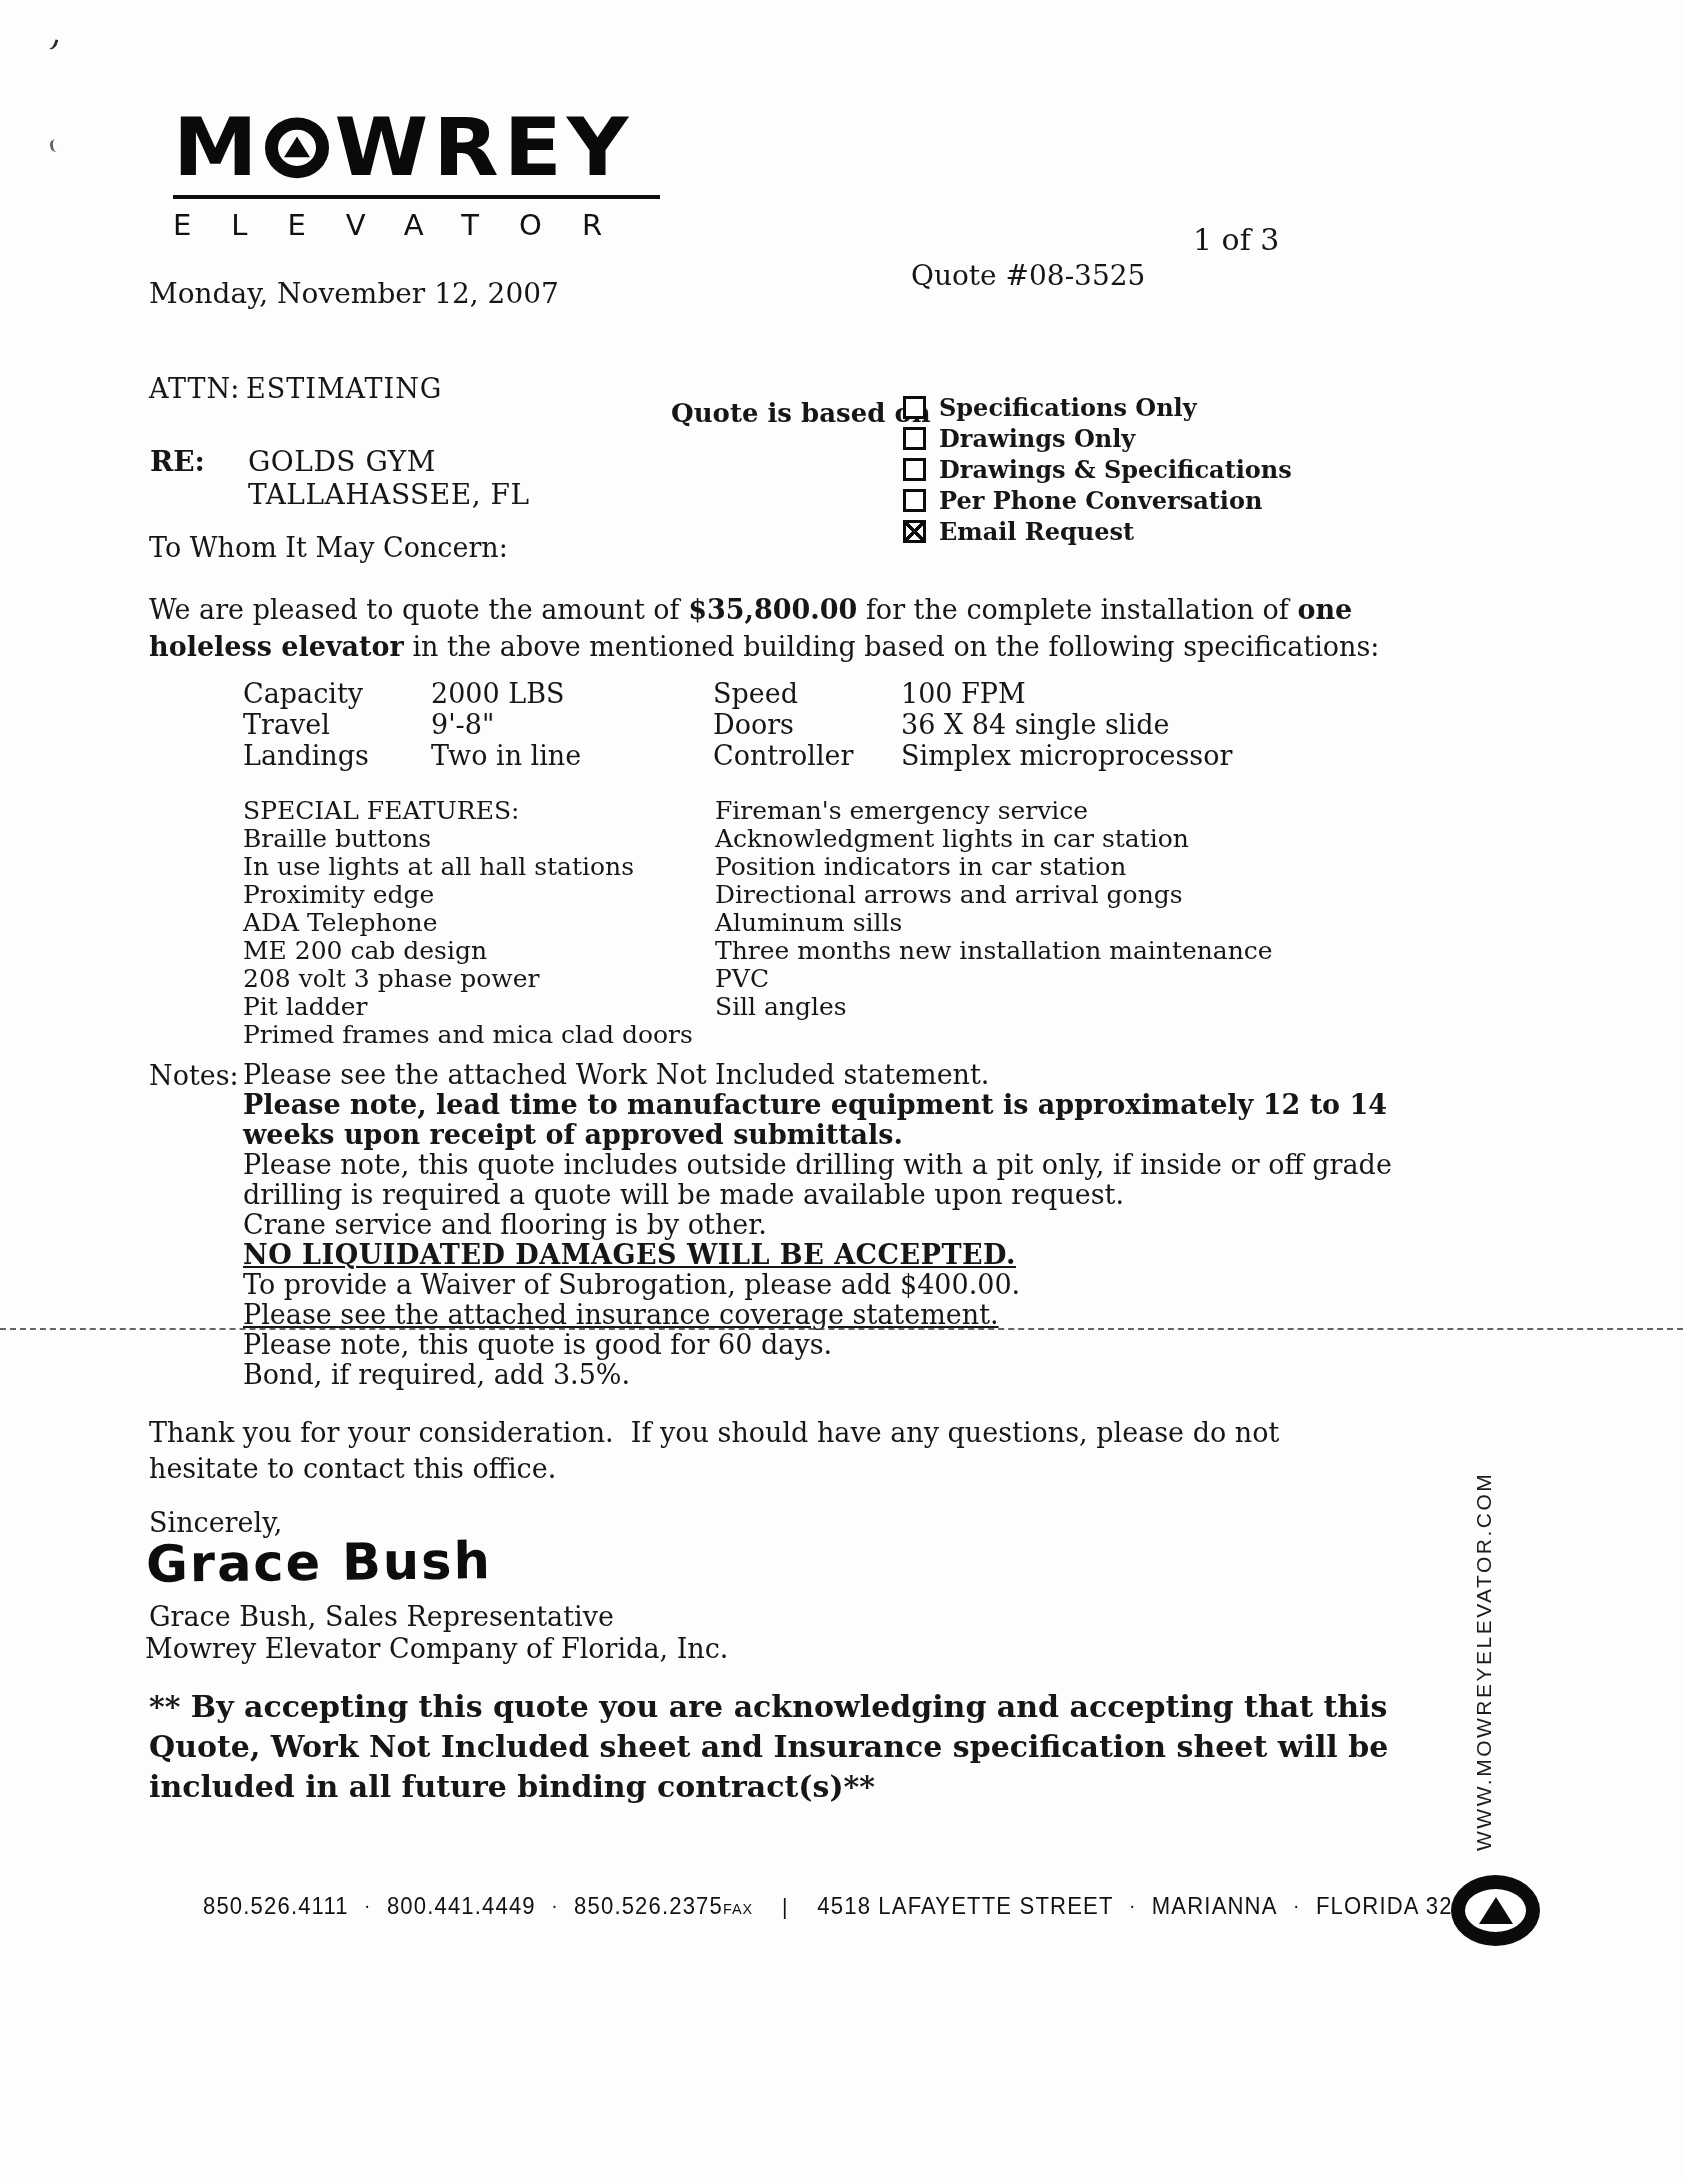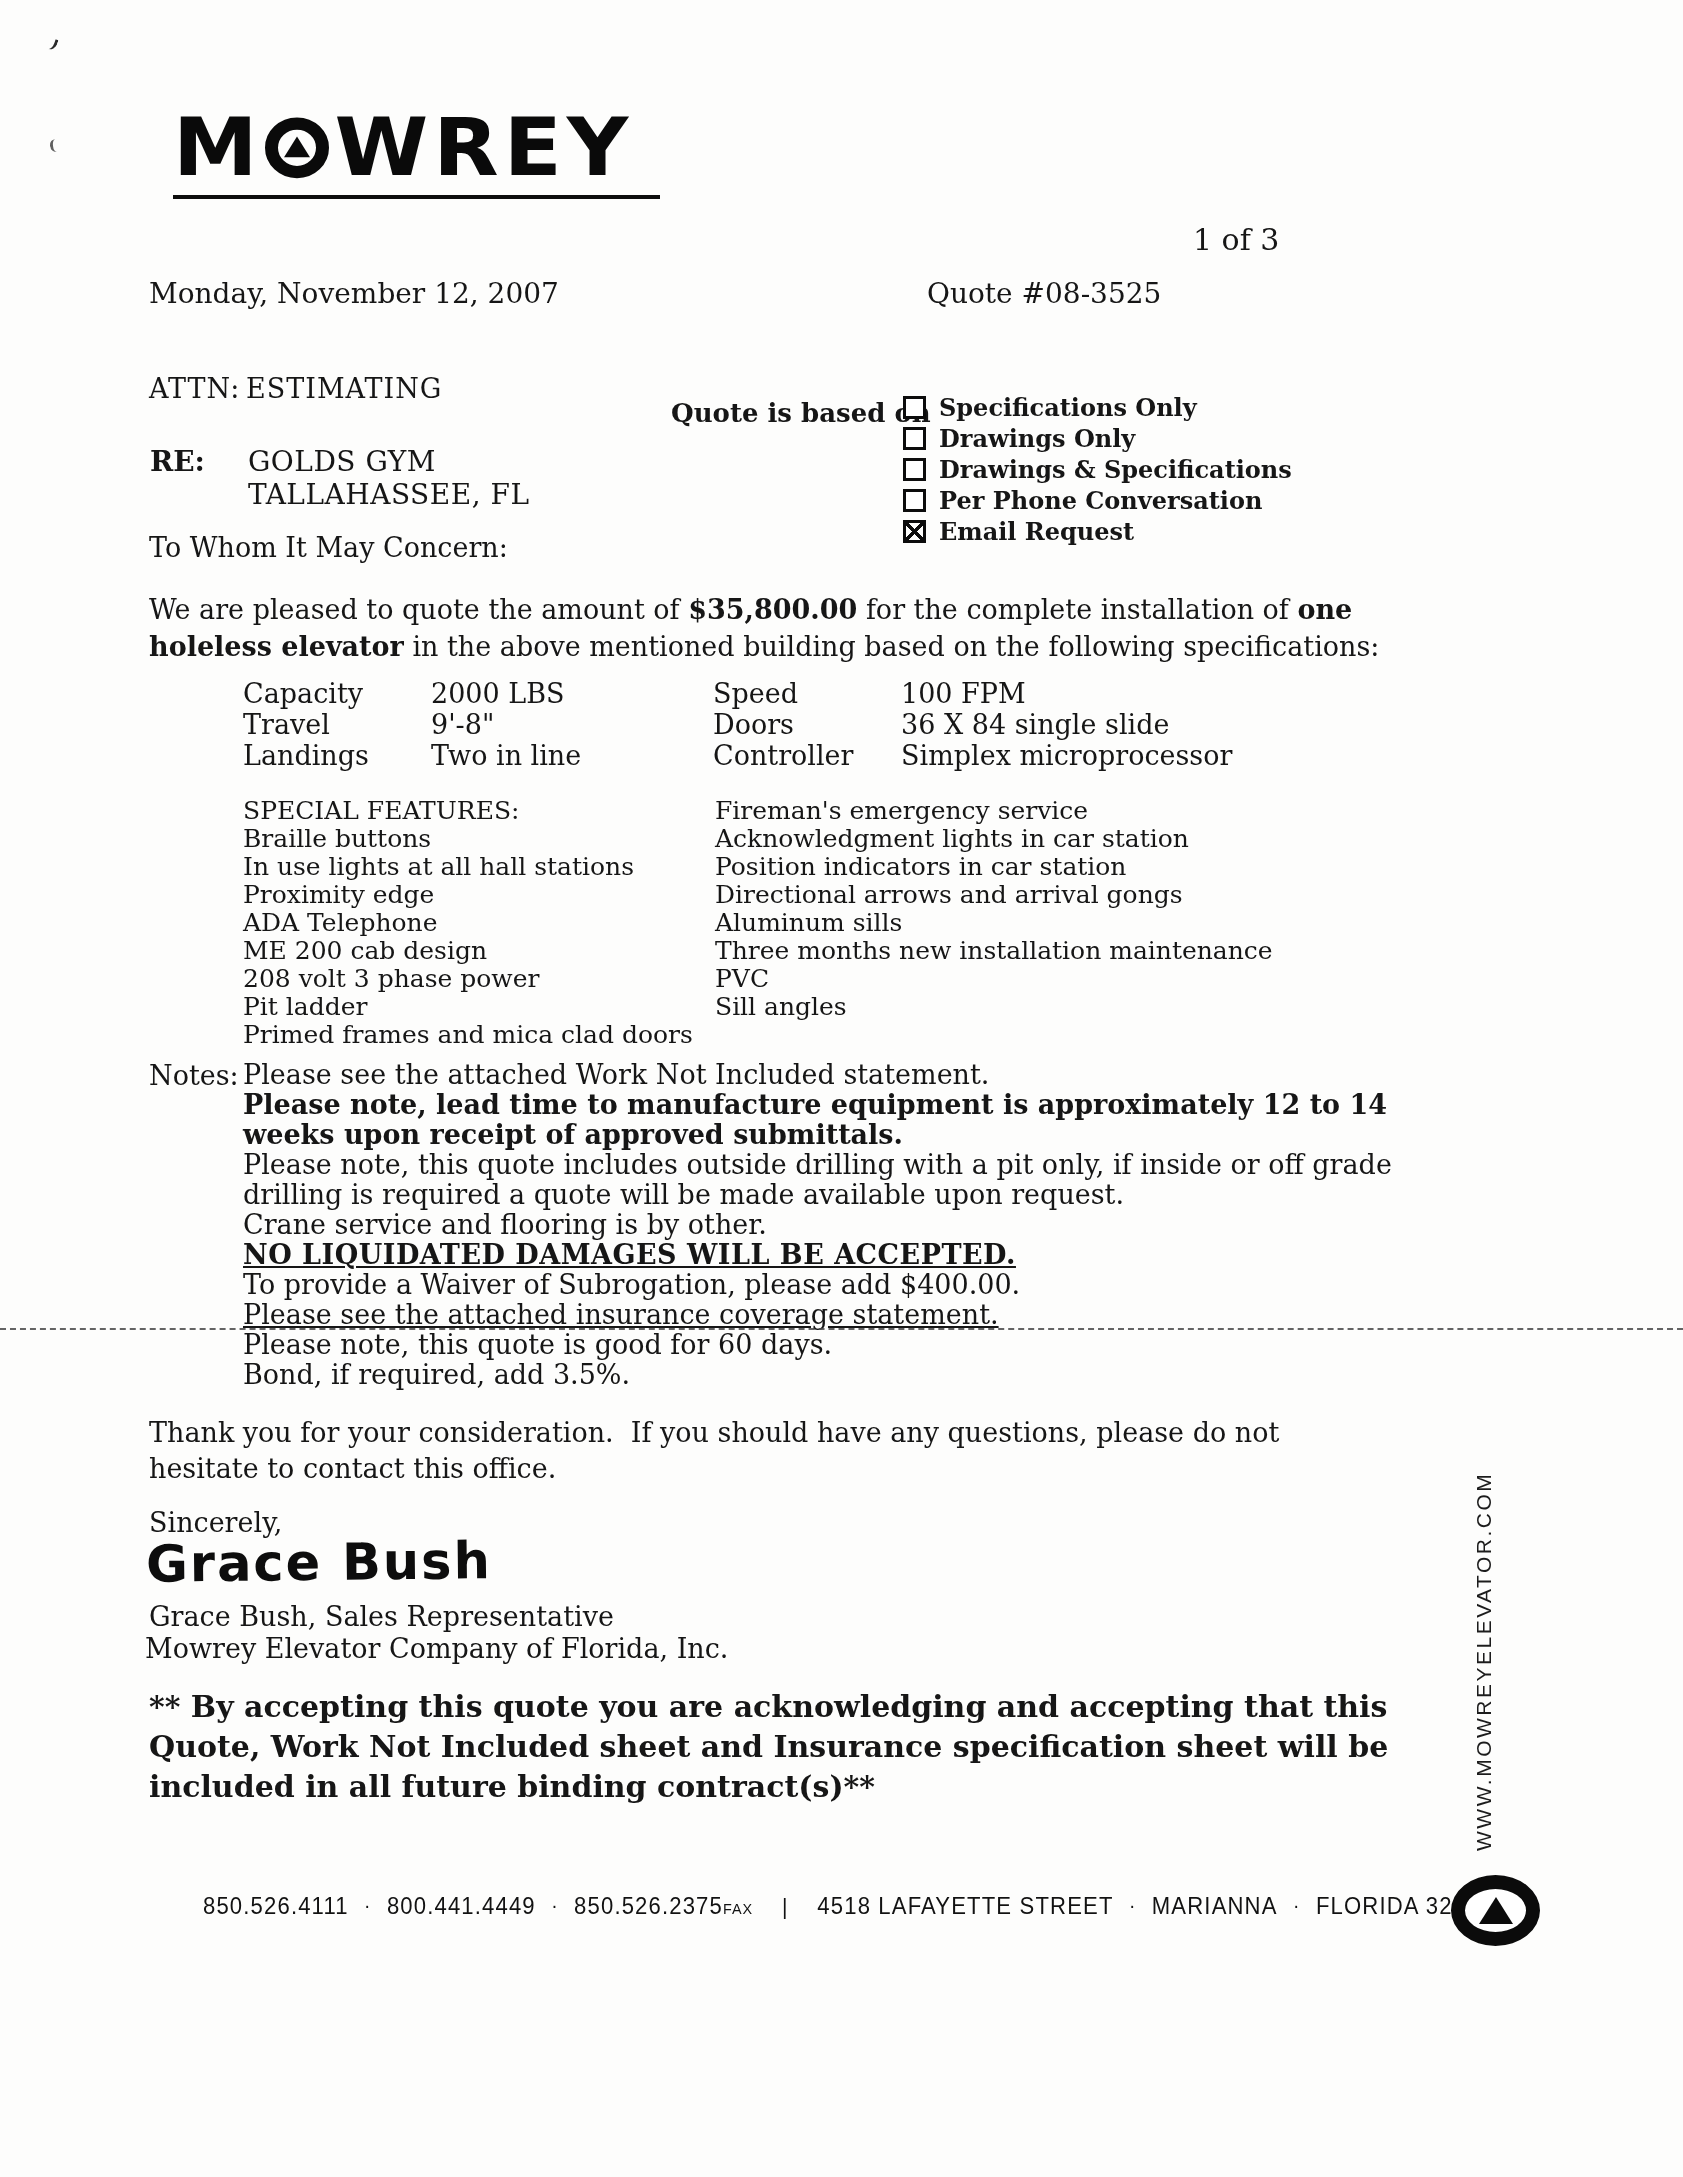--- a/index.html
+++ b/index.html
@@ -19,21 +19,21 @@
   
   .logo-block{position:absolute;left:173px;top:107px;width:487px;}
   .logo-word{display:flex;align-items:center;font-family:"DejaVu Sans", sans-serif;font-weight:bold;font-size:85px;letter-spacing:5px;line-height:1;color:#0a0a0a;transform:scaleY(.95);transform-origin:top left;}
   .logo-o{display:inline-flex;align-items:center;justify-content:center;width:38px;height:38px;border:13px solid #0a0a0a;border-radius:50%;margin:0 6px 0 2px;}
   .logo-o .tri{width:0;height:0;border-left:13px solid transparent;border-right:13px solid transparent;border-bottom:22px solid #0a0a0a;margin-top:-2px;}
   .logo-rule{width:487px;height:4px;background:#0d0d0d;margin-top:3px;}
   .logo-sub{font-family:"DejaVu Sans", sans-serif;font-size:29px;font-weight:500;letter-spacing:40px;margin-top:9px;color:#111;white-space:nowrap;}
 
   .page-num{position:absolute;left:1193px;top:222px;font-size:30px;}
   .letter-date{position:absolute;left:149px;top:277px;font-size:28px;}
-  .quote-num{position:absolute;left:911px;top:277px;font-size:28px;margin-left:16px;}
+  .quote-num{position:absolute;left:911px;top:259px;font-size:28px;}
 
   .attn-label{position:absolute;left:149px;top:373px;font-size:27px;letter-spacing:1px;}
   .attn-value{position:absolute;left:246px;top:373px;font-size:27px;letter-spacing:1px;}
 
   .basis-label{position:absolute;left:671px;top:398px;font-size:26px;font-weight:bold;}
   .basis-options{position:absolute;left:903px;top:395px;}
   .opt{display:flex;align-items:center;margin-bottom:6px;height:25px;}
   .cb{width:17px;height:17px;border:3px solid #0c0c0c;margin-right:13px;flex:0 0 auto;background:#fff;}
   .cb.checked{background:
     linear-gradient(45deg, transparent 42%, #0c0c0c 42%, #0c0c0c 58%, transparent 58%),
@@ -89,20 +89,21 @@
 
   <header class="logo-block">
     <div class="logo-word">
       <span>M</span>
       <span class="logo-o">
           <span class="tri"></span>
         </span>
       <span>WREY</span>
     </div>
     <div class="logo-rule"></div>
+    <div class="logo-sub">ELEVATOR</div>
   </header>
 
   <div class="page-num">1 of 3</div>
 
   <div class="letter-date">Monday, November 12, 2007</div>
   <div class="quote-num">Quote #08-3525</div>
 
   <div class="attn-label">ATTN:</div>
   <div class="attn-value">ESTIMATING</div>
 

